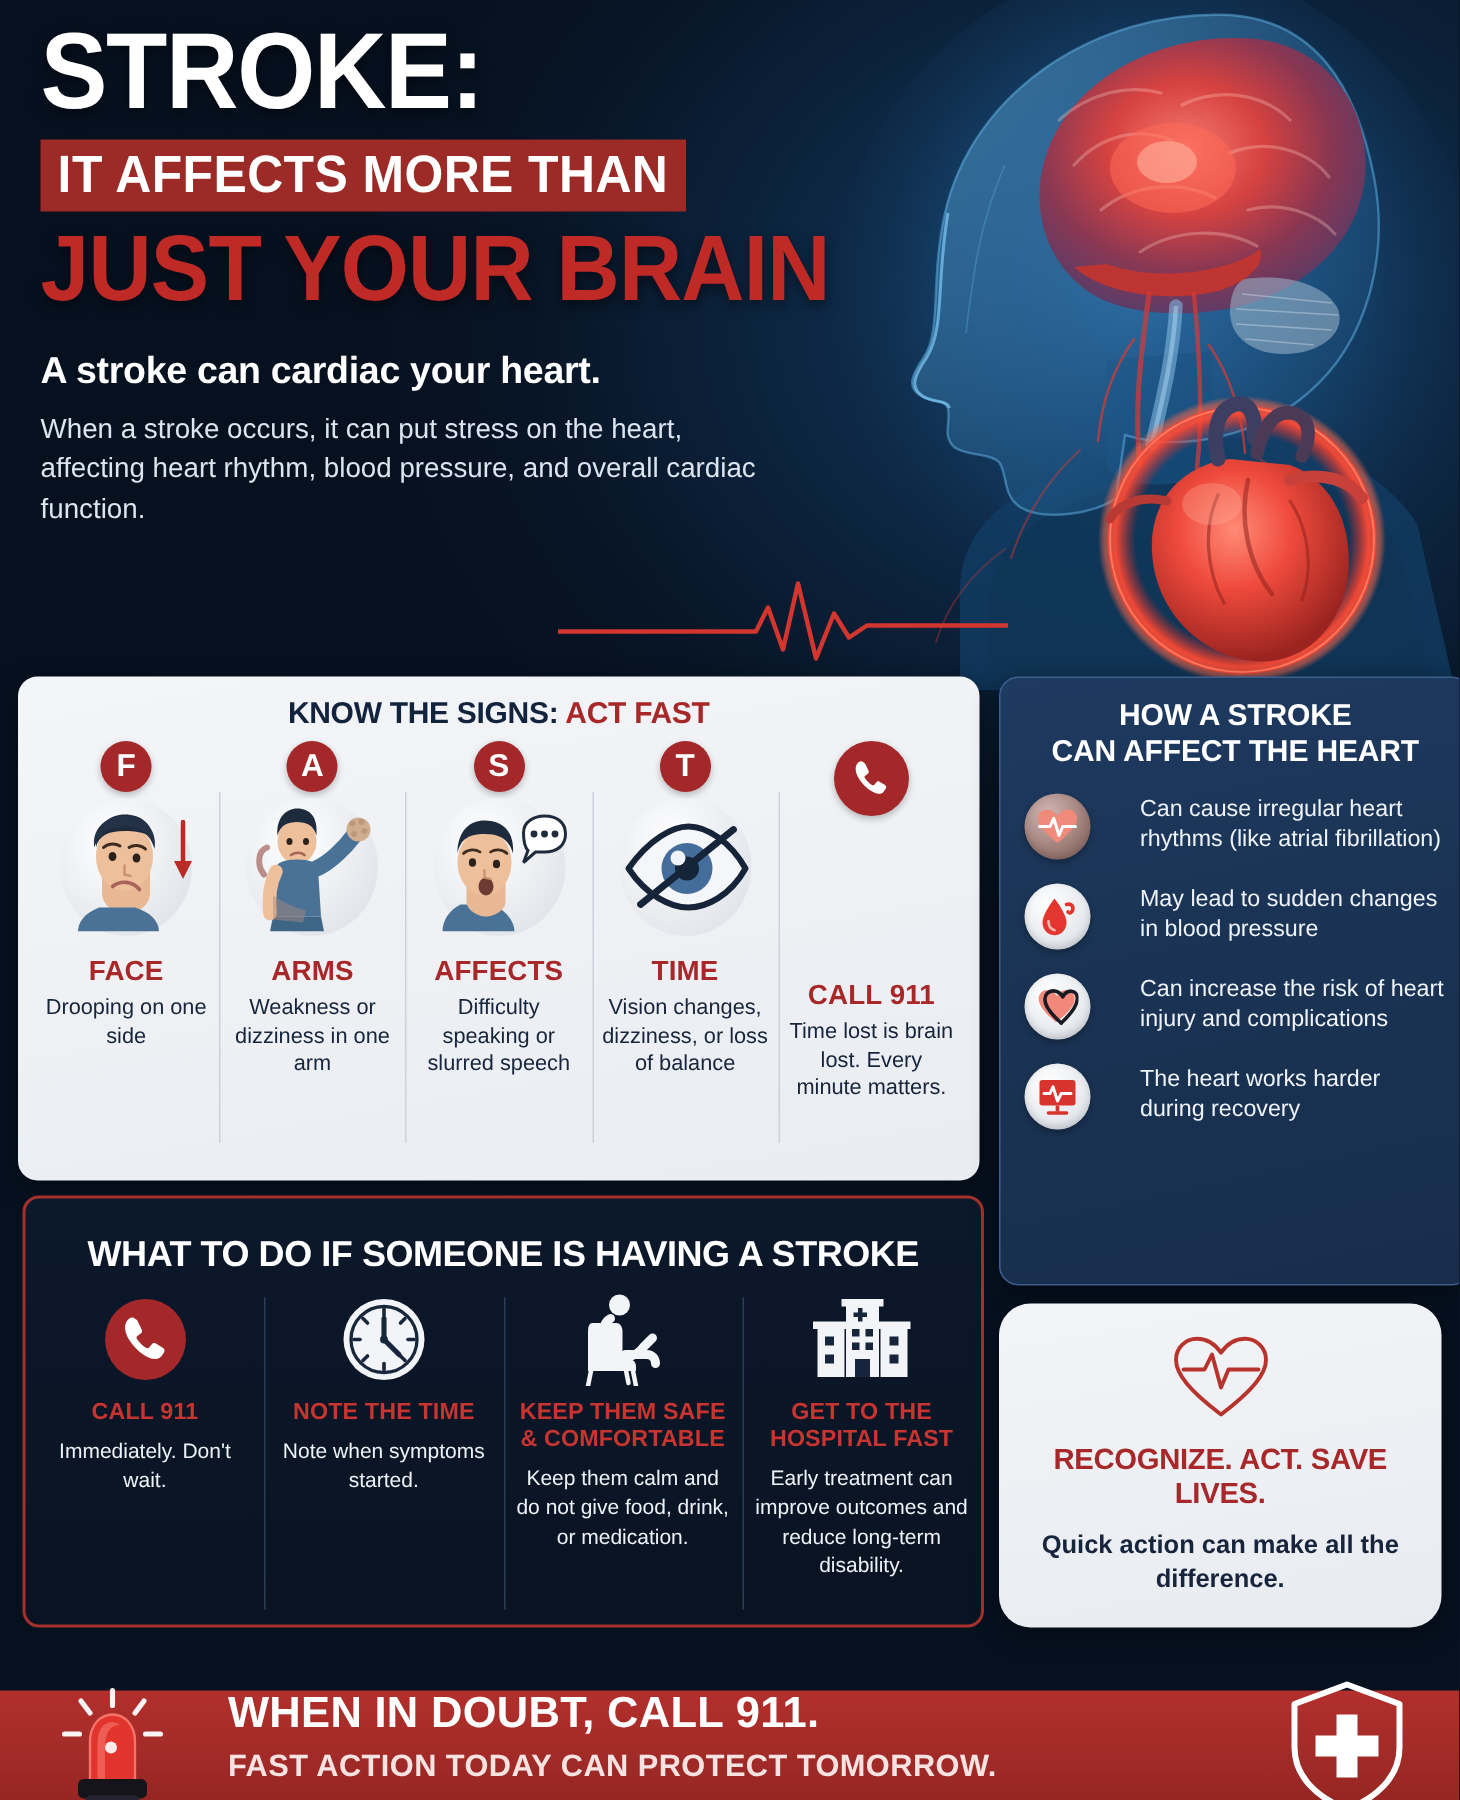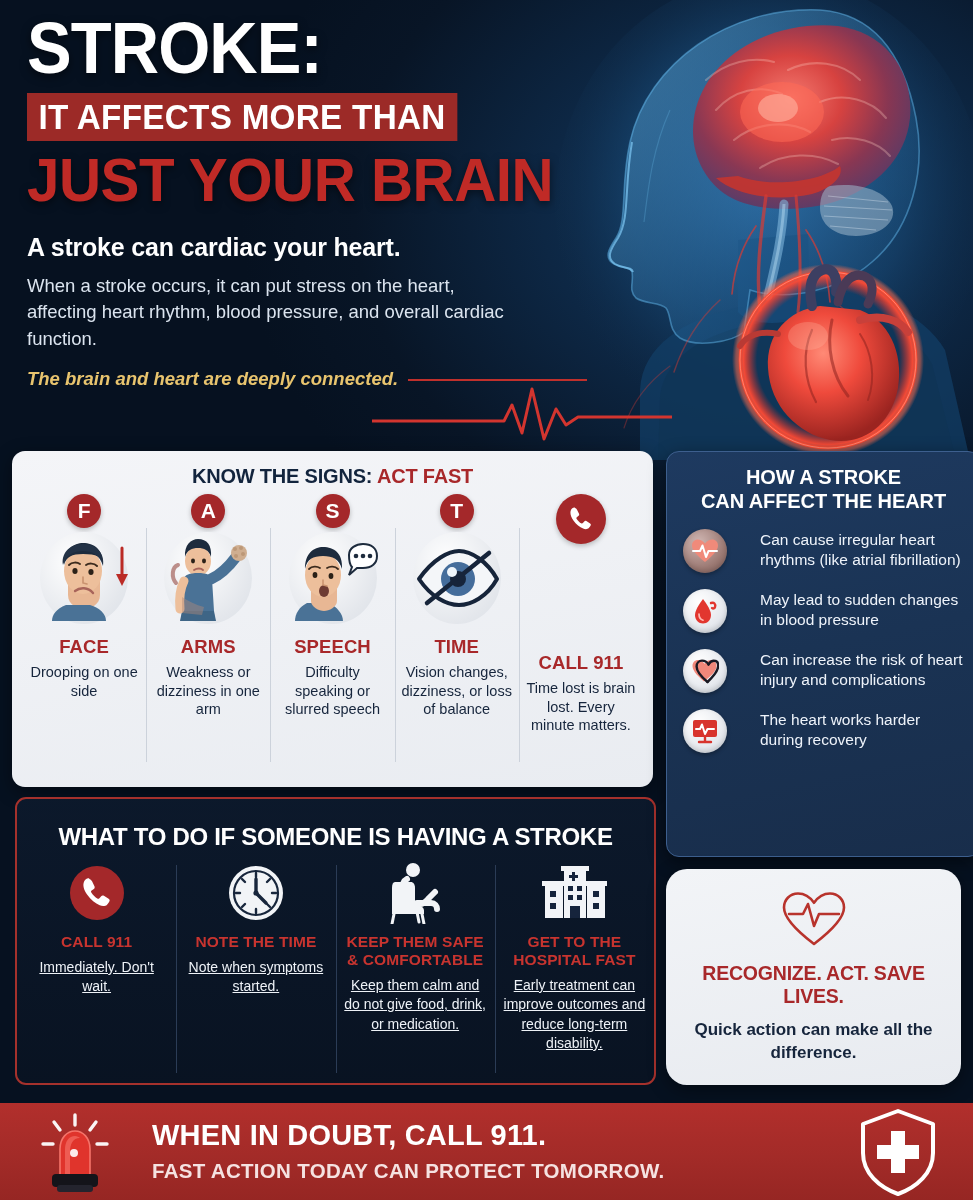--- a/index.html
+++ b/index.html
@@ -121,21 +121,21 @@
   .todo-col + .todo-col::before {
     content:""; position:absolute; left:0; top:4px; bottom:18px; width:1px;
     background:#2b3c56;
   }
   .todo-icon { height:64px; display:flex; align-items:center; justify-content:center; }
   .todo-label {
     font-size:15.5px; font-weight:800; color:#c8342f; text-align:center;
     margin-top:8px; line-height:1.16; letter-spacing:.1px;
   }
   .todo-desc {
-    font-size:14px; color:#eef2f7; text-align:center; line-height:1.38; margin-top:7px;text-decoration:underline;
+    font-size:14px; color:#eef2f7; text-align:center; line-height:1.38; margin-top:7px;
   }
 
   
   .heart-panel {
     position:absolute; left:666px; top:451px; width:315px; height:406px;
     background: linear-gradient(168deg, #1e3a60 0%, #1a3354 48%, #16294492 100%), #1b3354;
     border:1px solid #3d5f8e; border-radius:13px;
     box-shadow: 0 5px 18px rgba(0,0,0,.45);
     padding: 14px 16px 0 16px;
   }
@@ -168,23 +168,23 @@
     font-size:19.5px; font-weight:800; color:#a8282a; margin-top:10px; letter-spacing:-.2px;
     text-align:center;
   }
   .recog-sub {
     font-size:17px; color:#16253c; text-align:center; line-height:1.35; margin-top:11px;
     font-weight:600;
   }
 
   
   .banner {
-    position:absolute; left:0; bottom:0; width:973px; height:97px;
+    position:absolute; left:0; bottom:0; width:973px; height:73px;
     background: linear-gradient(180deg,#b22f2c 0%, #a32b28 55%, #962623 100%);
-    display:flex; align-items:center;
+    display:flex; 
   }
   .banner-icon { width:150px; display:flex; align-items:center; justify-content:center; }
   .banner-text { flex:1; padding-left: 2px; }
   .banner-line1 {
     color:#fff; font-size:29px; font-weight:800; letter-spacing:.2px; line-height:1.1;
   }
   .banner-line2 {
     color:#f5e2e1; font-size:20.5px; font-weight:700; letter-spacing:.3px; margin-top:7px;
   }
   .banner-shield { width:150px; display:flex; align-items:center; justify-content:center; }
@@ -311,24 +311,20 @@
   <svg class="ecg-line" viewBox="0 0 300 60">
     <path d="M 0 36 L 120 36 L 132 36 L 140 20 L 150 48 L 160 4 L 172 54 L 184 24 L 194 40 L 206 32 L 300 32" fill="none" stroke="#d3352f" stroke-width="3" stroke-linejoin="round" stroke-linecap="round"></path>
   </svg>
 
   <div class="header">
     <div class="title-main">STROKE:</div>
     <div class="title-band">IT AFFECTS MORE THAN</div>
     <div class="title-red">JUST YOUR BRAIN</div>
     <div class="lead">A stroke can cardiac your heart.</div>
     <div class="body-copy">When a stroke occurs, it can put stress on the heart, affecting heart rhythm, blood pressure, and overall cardiac function.</div>
-    <div class="tagline-row">
-      <div class="tagline">The brain and heart are deeply connected.</div>
-      <div class="tagline-rule"></div>
-    </div>
   </div>
 
   <div class="fast-card">
     <div class="fast-title">
       <span>KNOW THE SIGNS:</span>
       <span class="accent">ACT FAST</span>
     </div>
     <div class="fast-grid">
 
       <div class="fast-col">
@@ -400,21 +396,21 @@
             <path d="M22 34 C25 31 30 31 33 33" stroke="#3c2b1e" stroke-width="1.8" fill="none" stroke-linecap="round"></path>
             <path d="M40 33 C43 31 48 31 51 34" stroke="#3c2b1e" stroke-width="1.8" fill="none" stroke-linecap="round"></path>
             <ellipse cx="37" cy="56" rx="5" ry="6" fill="#6e3b33"></ellipse>
             <path d="M36 45 L36 50 L40 51" stroke="#c9926f" stroke-width="1.5" fill="none" stroke-linecap="round"></path>
             <path d="M62 20 C62 13 69 9 76 9 C84 9 90 13 90 21 C90 29 84 33 76 33 L70 33 L62 40 L65 32 C63 30 62 25 62 20 Z" fill="#ffffff" stroke="#1d2b3d" stroke-width="2"></path>
             <circle cx="69" cy="21" r="2.3" fill="#1d2b3d"></circle>
             <circle cx="76" cy="21" r="2.3" fill="#1d2b3d"></circle>
             <circle cx="83" cy="21" r="2.3" fill="#1d2b3d"></circle>
           </svg>
         </div>
-        <div class="fast-label">SPEECH</div>
+        <div class="fast-label">AFFECTS</div>
         <div class="fast-desc">Difficulty speaking or slurred speech</div>
       </div>
 
       <div class="fast-col">
         <div class="badge">T</div>
         <div class="illus-wrap">
           <svg width="88" height="70" viewBox="0 0 88 70">
             <path d="M6 36 C20 16 36 8 46 8 C58 8 74 18 84 36 C74 54 58 62 46 62 C34 62 18 54 6 36 Z" fill="#f4f6f9" stroke="#16243a" stroke-width="4" stroke-linejoin="round"></path>
             <circle cx="45" cy="36" r="17" fill="#456d9b"></circle>
             <circle cx="45" cy="36" r="8" fill="#16243a"></circle>

